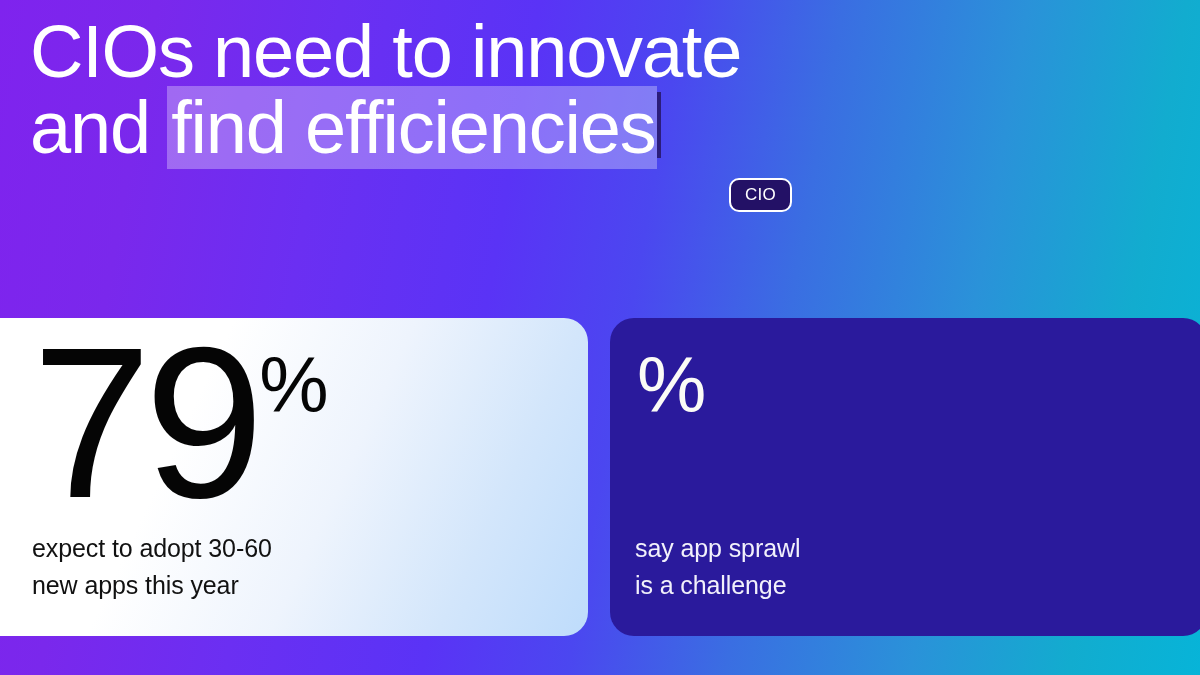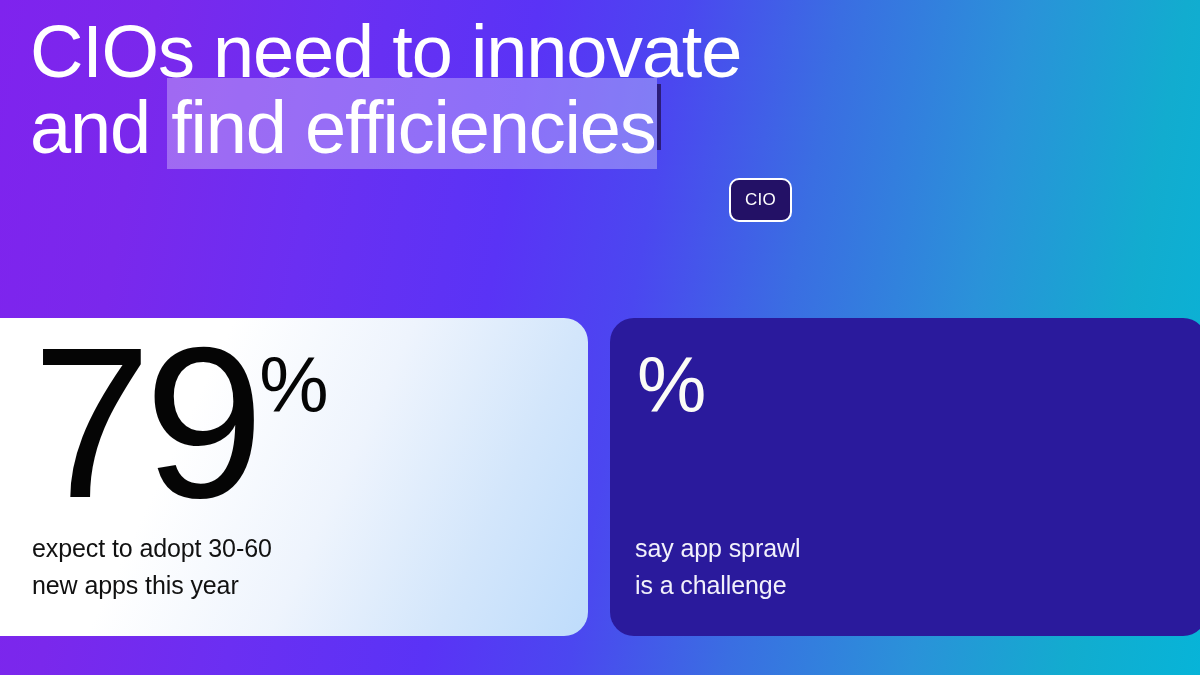--- a/index.html
+++ b/index.html
@@ -37,39 +37,39 @@
     font-size: 74px;
     line-height: 76px;
     font-weight: 400;
     letter-spacing: -1.2px;
     white-space: nowrap;
   }
   .hl-line { display: block; height: 76px; }
   .hl-sel {
     position: relative;
     background: rgba(255,255,255,0.30);
-    padding: 8px 2px 0 4px;
+    padding: 0 2px 0 4px;
     margin-left: -2px;
     box-decoration-break: clone;
   }
   .caret {
     position: absolute;
     right: -4px;
     top: 6px;
     width: 4px;
     height: 66px;
     background: #2b1d7a;
   }
 
   
   .cursor-badge {
     position: absolute;
     left: 729px;
     top: 178px;
-    height: 44px;
+    height: 34px;
     min-width: 63px;
     padding: 0 12px;
     display: flex;
     align-items: center;
     justify-content: center;
     background: #231166;
     border: 2px solid #ffffff;
     border-radius: 10px;
     color: #ffffff;
     font-size: 17px;

